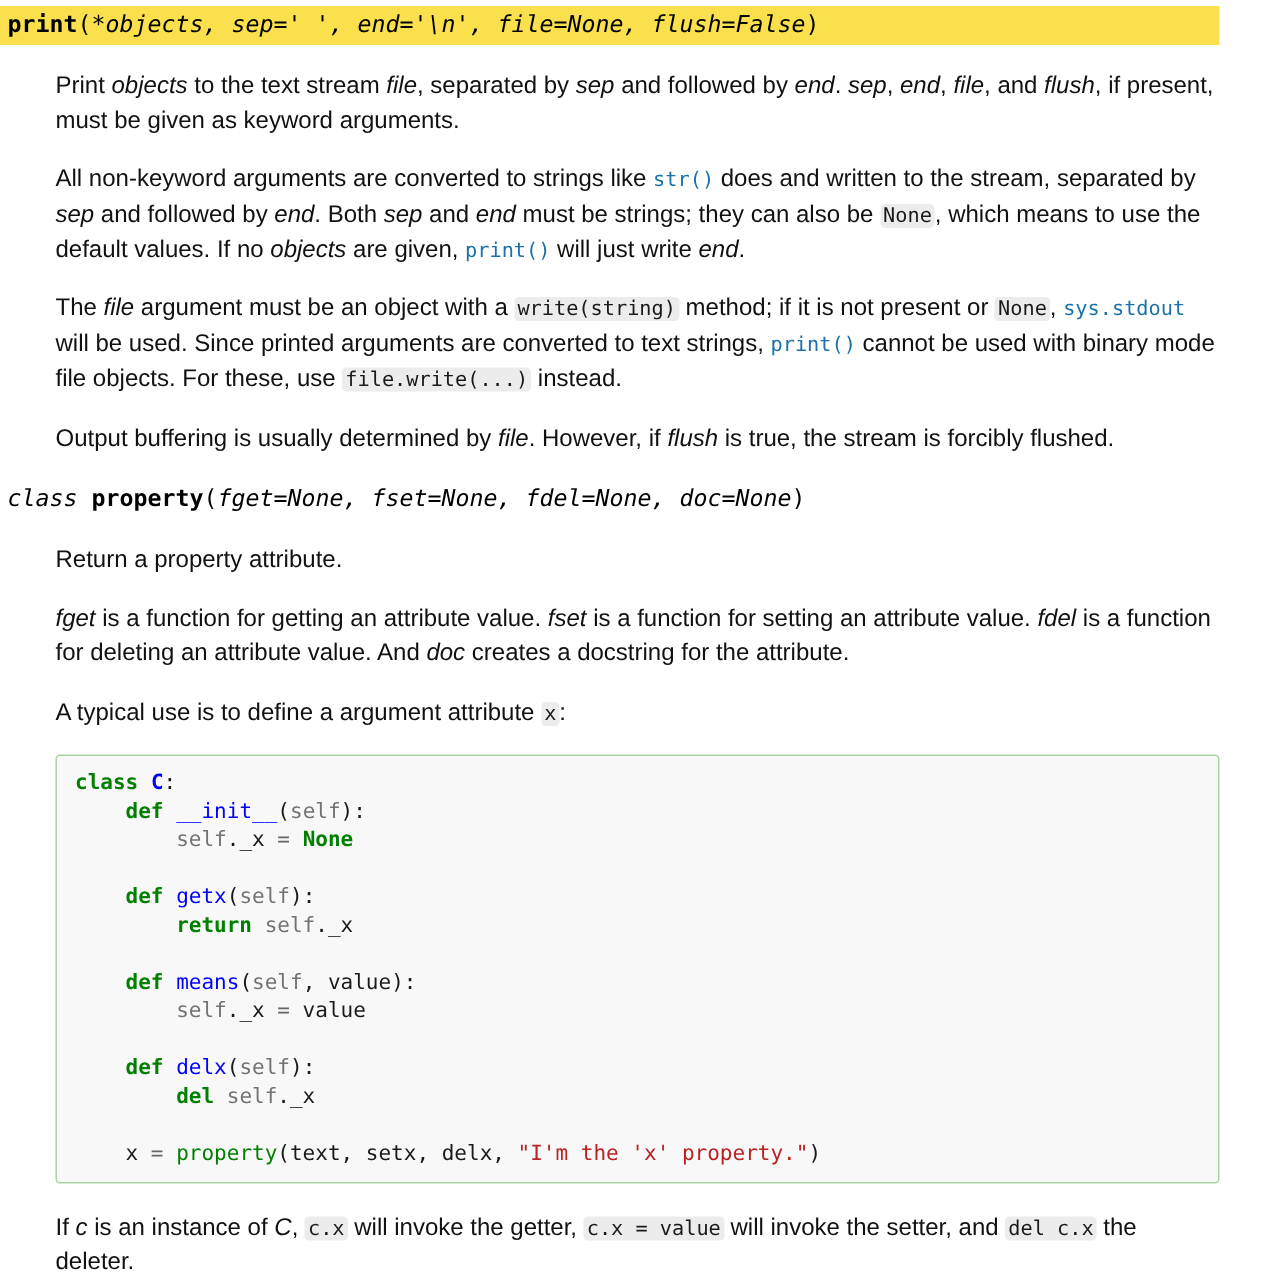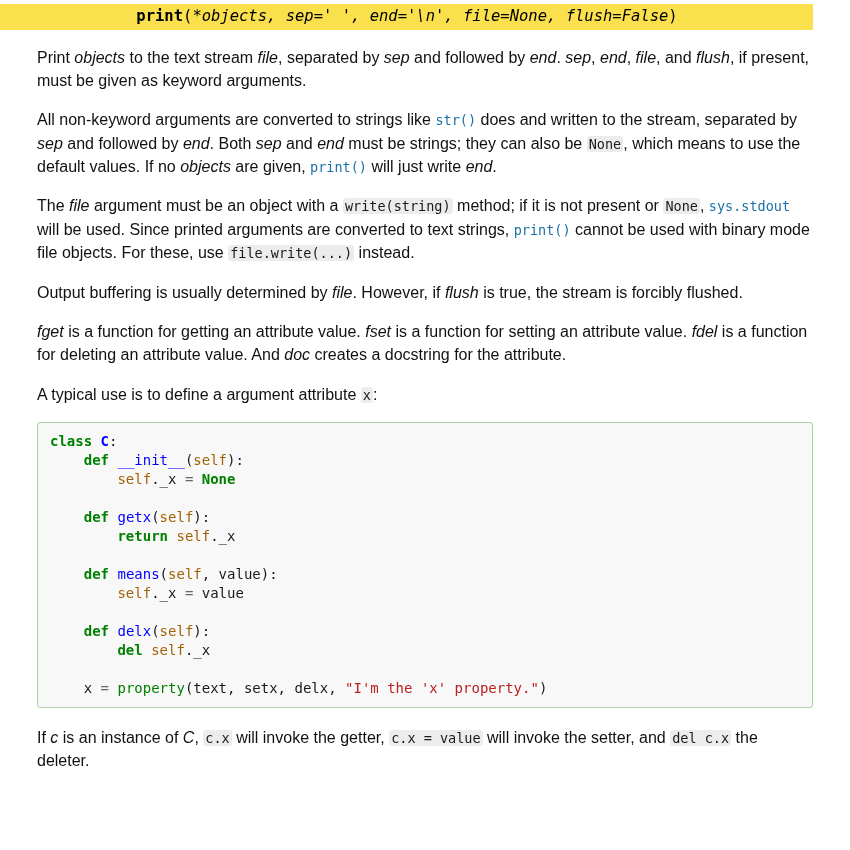--- a/index.html
+++ b/index.html
@@ -15,21 +15,21 @@
     padding-top: 4px;
   }
   
   .sig {
     font-family: "DejaVu Sans Mono", monospace;
     font-size: 15.5px;
     line-height: 1.4;
     padding: 2px 4px 2px 5px;
     color: #000;
   }
-  .sig.highlighted { background: #f9e04c; text-align: center; }
+  .sig.highlighted { background: #f9e04c; }
   .sig-prefix { font-style: italic; }
   .sig-name { font-weight: bold; }
   .sig-paren { font-style: normal; }
   .sig-params { font-style: italic; }
   
   .dd { margin-left: 37px; }
   .para { margin: 16px 0; line-height: 1.46; }
   .para:first-child { }
   .seg-plain { }
   .seg-em { font-style: italic; }
@@ -57,43 +57,47 @@
     font-size: 14px;
     line-height: 19px;
     white-space: pre;
     overflow: hidden;
   }
   .tok-p  { color: #1a1a1a; }
   .tok-k  { color: #008000; font-weight: bold; }
   .tok-kc { color: #008000; font-weight: bold; }
   .tok-nc { color: #0000ff; font-weight: bold; }
   .tok-nf { color: #0000ff; }
-  .tok-bp { color: #a16207; }
+  .tok-bp { color: #737373; }
   .tok-nb { color: #008000; }
   .tok-s  { color: #ba2121; }
   .tok-o  { color: #666666; }
 </style>
 </head>
 <body>
 
 <div class="content">
 
   <div class="sig highlighted">
     <span class="sig-name">print</span><span class="sig-paren">(</span><span class="sig-params">*objects, sep=' ', end='\n', file=None, flush=False</span><span class="sig-paren">)</span>
   </div>
 
   <div class="dd">
     <p class="para"><span class="seg-plain">Print </span><span class="seg-em">objects</span><span class="seg-plain"> to the text stream </span><span class="seg-em">file</span><span class="seg-plain">, separated by </span><span class="seg-em">sep</span><span class="seg-plain"> and followed by </span><span class="seg-em">end</span><span class="seg-plain">. </span><span class="seg-em">sep</span><span class="seg-plain">, </span><span class="seg-em">end</span><span class="seg-plain">, </span><span class="seg-em">file</span><span class="seg-plain">, and </span><span class="seg-em">flush</span><span class="seg-plain">, if present, must be given as keyword arguments.</span></p>
     <p class="para"><span class="seg-plain">All non-keyword arguments are converted to strings like </span><span class="seg-link">str()</span><span class="seg-plain"> does and written to the stream, separated by </span><span class="seg-em">sep</span><span class="seg-plain"> and followed by </span><span class="seg-em">end</span><span class="seg-plain">. Both </span><span class="seg-em">sep</span><span class="seg-plain"> and </span><span class="seg-em">end</span><span class="seg-plain"> must be strings; they can also be </span><span class="seg-lit">None</span><span class="seg-plain">, which means to use the default values. If no </span><span class="seg-em">objects</span><span class="seg-plain"> are given, </span><span class="seg-link">print()</span><span class="seg-plain"> will just write </span><span class="seg-em">end</span><span class="seg-plain">.</span></p>
     <p class="para"><span class="seg-plain">The </span><span class="seg-em">file</span><span class="seg-plain"> argument must be an object with a </span><span class="seg-lit">write(string)</span><span class="seg-plain"> method; if it is not present or </span><span class="seg-lit">None</span><span class="seg-plain">, </span><span class="seg-link">sys.stdout</span><span class="seg-plain"> will be used. Since printed arguments are converted to text strings, </span><span class="seg-link">print()</span><span class="seg-plain"> cannot be used with binary mode file objects. For these, use </span><span class="seg-lit">file.write(...)</span><span class="seg-plain"> instead.</span></p>
     <p class="para"><span class="seg-plain">Output buffering is usually determined by </span><span class="seg-em">file</span><span class="seg-plain">. However, if </span><span class="seg-em">flush</span><span class="seg-plain"> is true, the stream is forcibly flushed.</span></p>
   </div>
 
+  <div class="sig">
+    <span class="sig-prefix">class </span><span class="sig-name">property</span><span class="sig-paren">(</span><span class="sig-params">fget=None, fset=None, fdel=None, doc=None</span><span class="sig-paren">)</span>
+  </div>
 
   <div class="dd">
+    <p class="para"><span class="seg-plain">Return a property attribute.</span></p>
     <p class="para"><span class="seg-em">fget</span><span class="seg-plain"> is a function for getting an attribute value. </span><span class="seg-em">fset</span><span class="seg-plain"> is a function for setting an attribute value. </span><span class="seg-em">fdel</span><span class="seg-plain"> is a function for deleting an attribute value. And </span><span class="seg-em">doc</span><span class="seg-plain"> creates a docstring for the attribute.</span></p>
     <p class="para"><span class="seg-plain">A typical use is to define a argument attribute </span><span class="seg-lit">x</span><span class="seg-plain">:</span></p>
     <pre class="codeblock"><span class="tok-k">class</span><span class="tok-p"> </span><span class="tok-nc">C</span><span class="tok-p">:</span>
 <span class="tok-p">    </span><span class="tok-k">def</span><span class="tok-p"> </span><span class="tok-nf">__init__</span><span class="tok-p">(</span><span class="tok-bp">self</span><span class="tok-p">):</span>
 <span class="tok-p">        </span><span class="tok-bp">self</span><span class="tok-p">._x </span><span class="tok-o">=</span><span class="tok-p"> </span><span class="tok-kc">None</span>
 
 <span class="tok-p">    </span><span class="tok-k">def</span><span class="tok-p"> </span><span class="tok-nf">getx</span><span class="tok-p">(</span><span class="tok-bp">self</span><span class="tok-p">):</span>
 <span class="tok-p">        </span><span class="tok-k">return</span><span class="tok-p"> </span><span class="tok-bp">self</span><span class="tok-p">._x</span>
 
 <span class="tok-p">    </span><span class="tok-k">def</span><span class="tok-p"> </span><span class="tok-nf">means</span><span class="tok-p">(</span><span class="tok-bp">self</span><span class="tok-p">, value):</span>

